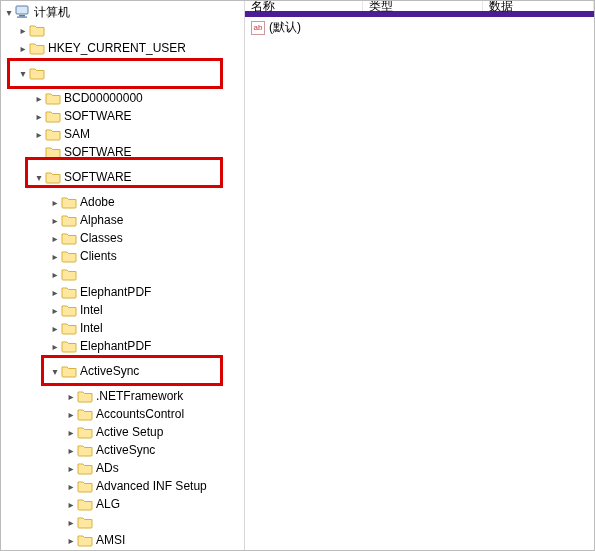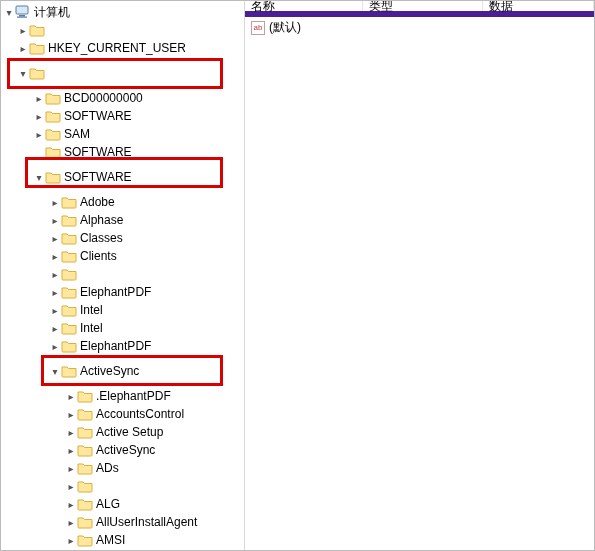--- a/index.html
+++ b/index.html
@@ -212,21 +212,21 @@
       <span class="lbl">ActiveSync</span>
     </div>
     <div style="height:7px"></div>
     <div class="nd" style="padding-left:62px">
       <span class="tg">▸</span>
       <span class="ic fold">
           <svg viewBox="0 0 16 14">
             <path d="M1 3h5l1.5 1.5H15v7.5a1 1 0 0 1-1 1H2a1 1 0 0 1-1-1z" fill="#ffe79e" stroke="#d8b13e"></path>
           </svg>
         </span>
-      <span class="lbl">.ElephantPDF</span>
+      <span class="lbl">.NETFramework</span>
     </div>
     <div class="nd" style="padding-left:62px">
       <span class="tg">▸</span>
       <span class="ic fold">
           <svg viewBox="0 0 16 14">
             <path d="M1 3h5l1.5 1.5H15v7.5a1 1 0 0 1-1 1H2a1 1 0 0 1-1-1z" fill="#ffe79e" stroke="#d8b13e"></path>
           </svg>
         </span>
       <span class="lbl">AccountsControl</span>
     </div>
@@ -257,38 +257,38 @@
         </span>
       <span class="lbl">ADs</span>
     </div>
     <div class="nd" style="padding-left:62px">
       <span class="tg">▸</span>
       <span class="ic fold">
           <svg viewBox="0 0 16 14">
             <path d="M1 3h5l1.5 1.5H15v7.5a1 1 0 0 1-1 1H2a1 1 0 0 1-1-1z" fill="#ffe79e" stroke="#d8b13e"></path>
           </svg>
         </span>
+      <span class="lbl">Advanced INF Setup</span>
     </div>
     <div class="nd" style="padding-left:62px">
       <span class="tg">▸</span>
       <span class="ic fold">
           <svg viewBox="0 0 16 14">
             <path d="M1 3h5l1.5 1.5H15v7.5a1 1 0 0 1-1 1H2a1 1 0 0 1-1-1z" fill="#ffe79e" stroke="#d8b13e"></path>
           </svg>
         </span>
       <span class="lbl">ALG</span>
     </div>
     <div class="nd" style="padding-left:62px">
       <span class="tg">▸</span>
       <span class="ic fold">
           <svg viewBox="0 0 16 14">
             <path d="M1 3h5l1.5 1.5H15v7.5a1 1 0 0 1-1 1H2a1 1 0 0 1-1-1z" fill="#ffe79e" stroke="#d8b13e"></path>
           </svg>
         </span>
-      <span class="lbl">AllUserInstallAgent</span>
     </div>
     <div class="nd" style="padding-left:62px">
       <span class="tg">▸</span>
       <span class="ic fold">
           <svg viewBox="0 0 16 14">
             <path d="M1 3h5l1.5 1.5H15v7.5a1 1 0 0 1-1 1H2a1 1 0 0 1-1-1z" fill="#ffe79e" stroke="#d8b13e"></path>
           </svg>
         </span>
       <span class="lbl">AMSI</span>
     </div>

